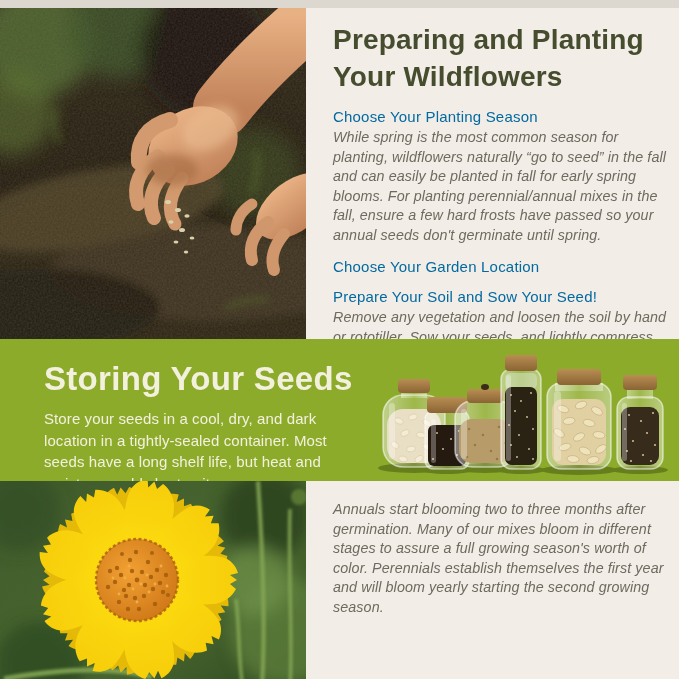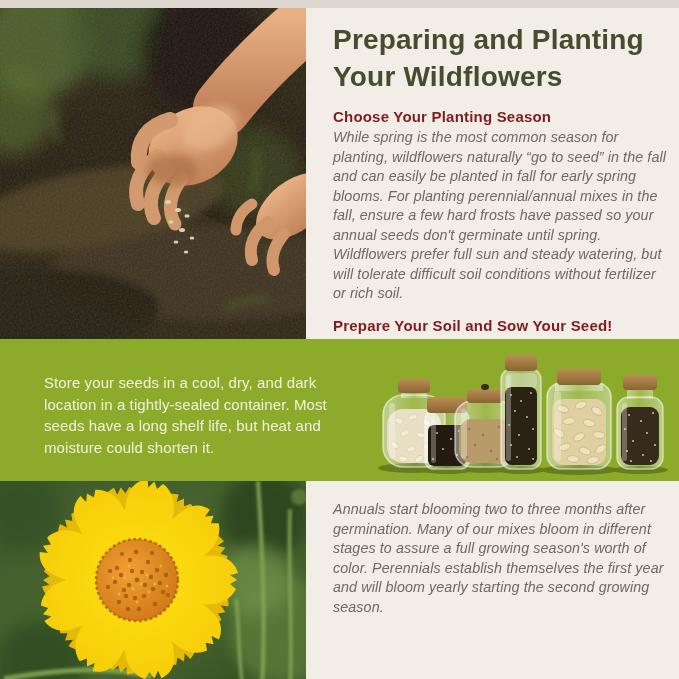--- a/index.html
+++ b/index.html
@@ -14,21 +14,21 @@
   .photo-flower{left:0;top:473px;width:306px;height:206px;}
   .band{position:absolute;left:0;top:331px;width:679px;height:142px;background:#8dab2b;}
   .band-text{position:absolute;left:44px;top:22px;width:310px;color:#f3f0de;}
   .band-text h2{margin:0;font-size:33px;font-weight:700;letter-spacing:.3px;line-height:1.1;}
   .band-text p{margin:11px 0 0;font-size:15px;line-height:21.5px;letter-spacing:.1px;}
   .jars{position:absolute;right:0;top:0;width:320px;height:142px;}
   .col-right{position:absolute;left:333px;width:334px;}
   .col-top{top:13px;}
   .col-bottom{top:479px;width:332px;}
   h1.title{margin:0;font-size:28px;line-height:37px;font-weight:700;color:#464c2e;letter-spacing:.2px;}
-  .sub h3{margin:13px 0 3px;font-size:15px;font-weight:700;color:#7f1d1d;letter-spacing:.2px;}
+  .sub h3{margin:13px 0 3px;font-size:15px;font-weight:400;color:#0369a1;letter-spacing:.2px;}
   .sub p, .col-bottom p{margin:0;font-size:14.3px;line-height:19.5px;color:#6f695f;letter-spacing:.1px;font-style:italic;}
   .col-bottom p{margin-top:13px;}
   svg{display:block;width:100%;height:100%;}
 </style>
 </head>
 <body>
 
 <div class="canvas">
 
   <div class="photo photo-soil">
@@ -110,30 +110,31 @@
     </svg>
   </div>
 
   <section class="col-right col-top">
     <h1 class="title">Preparing and Planting Your Wildflowers</h1>
     <div class="sub">
       <h3>Choose Your Planting Season</h3>
       <p>While spring is the most common season for planting, wildflowers naturally “go to seed” in the fall and can easily be planted in fall for early spring blooms. For planting perennial/annual mixes in the fall, ensure a few hard frosts have passed so your annual seeds don't germinate until spring.</p>
     </div>
     <div class="sub">
-      <p>Wildflowers prefer full sun and steady watering, but will tolerate difficult soil conditions without fertilizer or rich soil.</p>
+      <h3>Choose Your Garden Location</h3>
     </div>
     <div class="sub">
       <h3>Prepare Your Soil and Sow Your Seed!</h3>
       <p>Remove any vegetation and loosen the soil by hand or rototiller. Sow your seeds, and lightly compress the soil for protection from birds and wind. Water as needed.</p>
     </div>
   </section>
 
   <div class="band">
     <div class="band-text">
+      <h2>Storing Your Seeds</h2>
       <p>Store your seeds in a cool, dry, and dark location in a tightly-sealed container. Most seeds have a long shelf life, but heat and moisture could shorten it.</p>
     </div>
     <div class="jars">
       <svg viewBox="0 0 320 142">
         <defs>
           <linearGradient id="j-cork" x1="0" y1="0" x2="0" y2="1">
             <stop offset="0" stop-color="#b98e53"></stop>
               <stop offset="1" stop-color="#8a6434"></stop>
           </linearGradient>
           <linearGradient id="j-glass" x1="0" y1="0" x2="1" y2="0">

